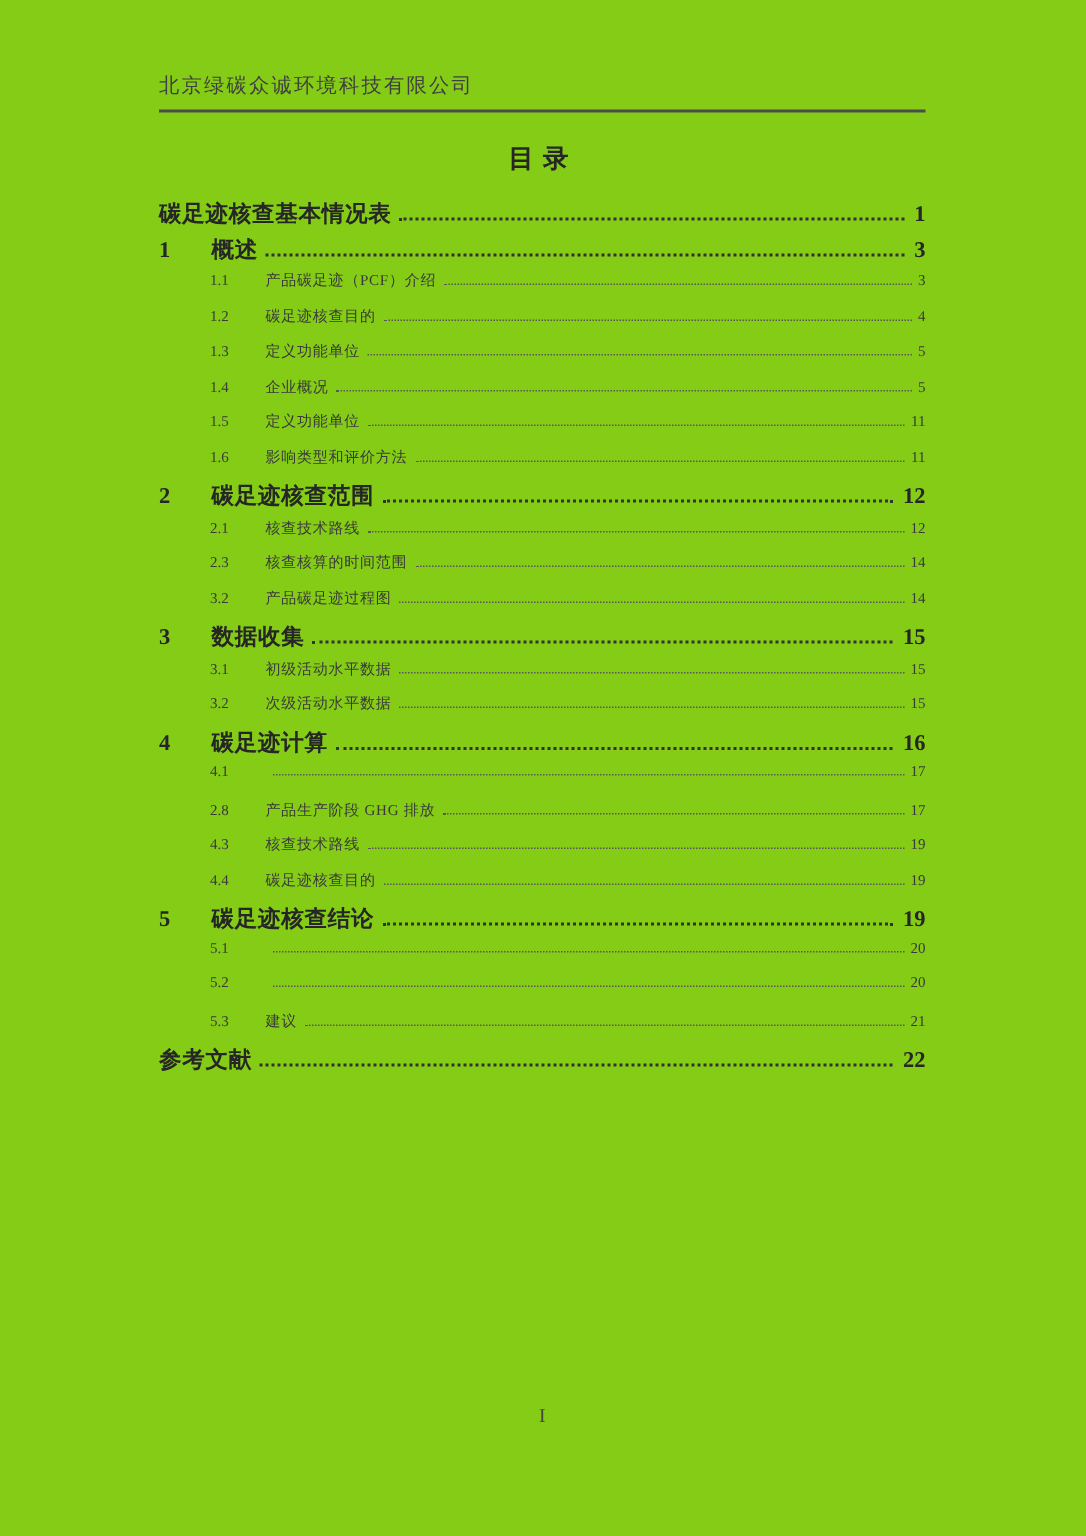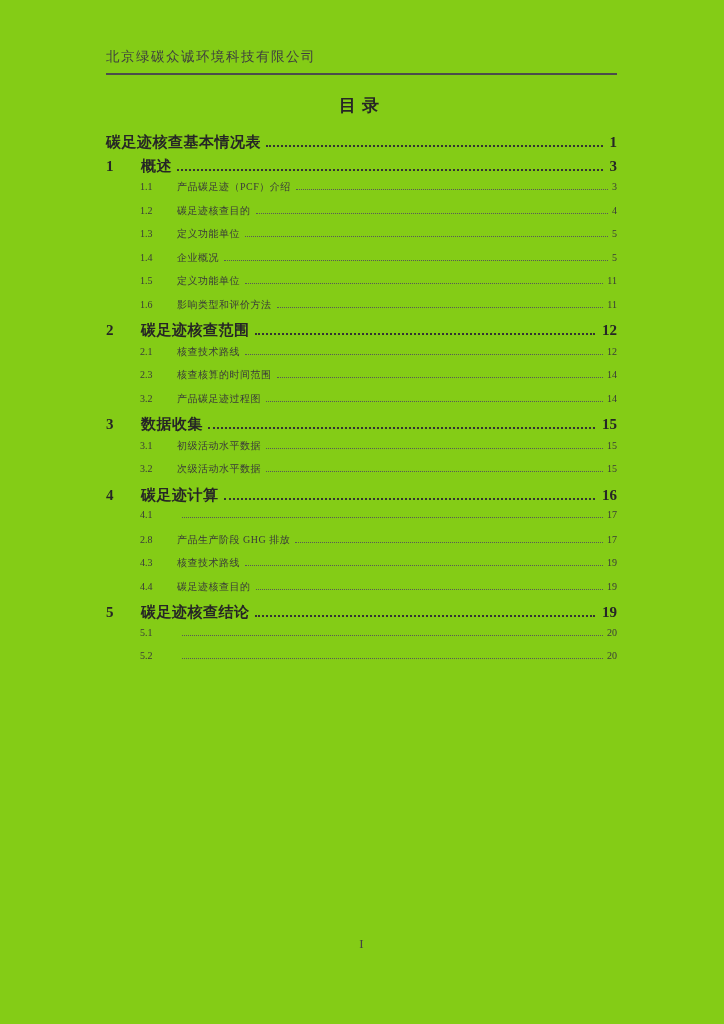--- a/index.html
+++ b/index.html
@@ -240,17 +240,28 @@
       <div class="toc-row lvl1">
         <span class="toc-num">5.1</span>
         <span class="toc-dots"></span>
         <span class="toc-page">20</span>
       </div>
       <div class="toc-row lvl1">
         <span class="toc-num">5.2</span>
         <span class="toc-dots"></span>
         <span class="toc-page">20</span>
       </div>
+      <div class="toc-row lvl1">
+        <span class="toc-num">5.3</span>
+        <span class="toc-label">建议</span>
+        <span class="toc-dots"></span>
+        <span class="toc-page">21</span>
+      </div>
+      <div class="toc-row lvl0 bold noNum">
+        <span class="toc-label">参考文献</span>
+        <span class="toc-dots"></span>
+        <span class="toc-page">22</span>
+      </div>
     </div>
 
   <div class="doc-footer">I</div>
 
 </div>
 
 </body></html>

